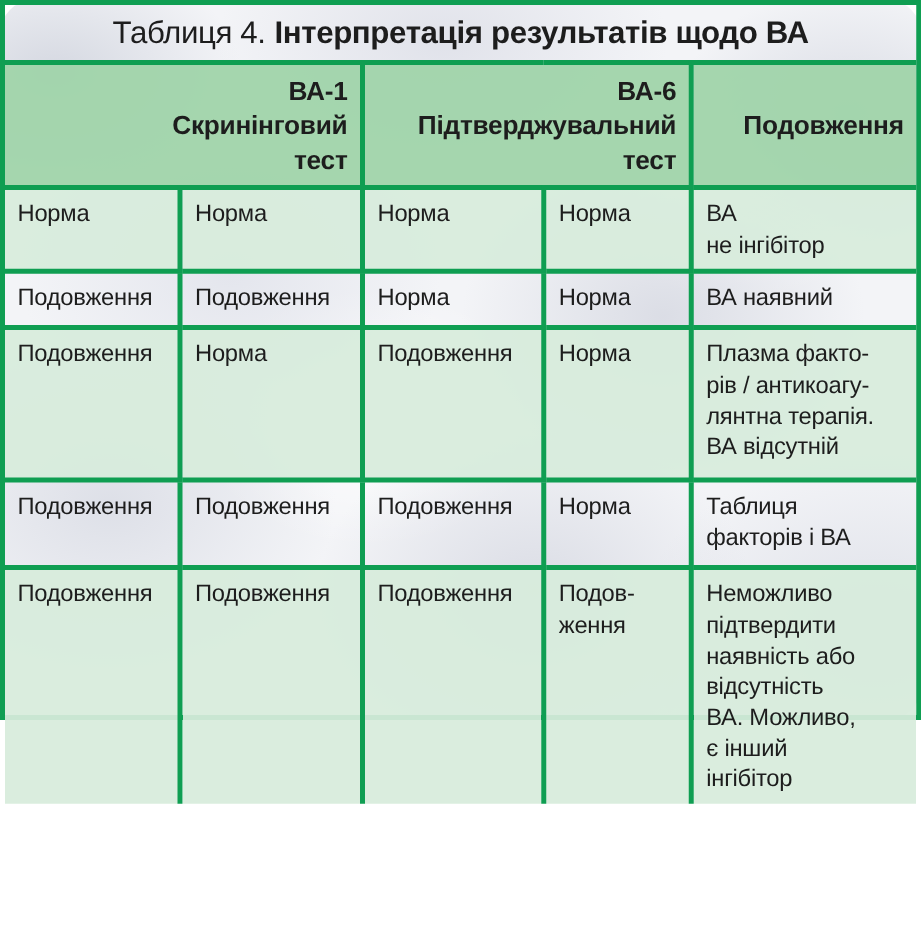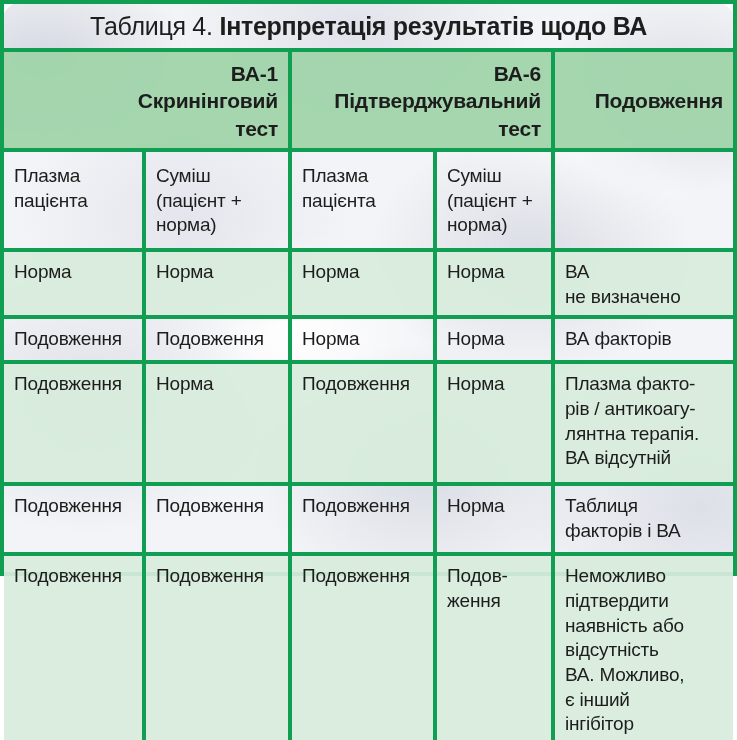--- a/index.html
+++ b/index.html
@@ -83,47 +83,34 @@
         </tr>
         <tr class="group-row" style="height:90px">
           <td colspan="2">ВА-1
 Скринінговий
 тест</td>
           <td colspan="2">ВА-6
 Підтверджувальний
 тест</td>
           <td>Подовження</td>
         </tr>
-        <tr class="sub-row" style="height:100px">
-          <td>Плазма
-пацієнта</td>
-          <td>Суміш
-(пацієнт +
-норма)</td>
-          <td>Плазма
-пацієнта</td>
-          <td>Суміш
-(пацієнт +
-норма)</td>
-          <td></td>
-        </tr>
         <tr class="row-green" style="height:64px">
           <td>Норма</td>
           <td>Норма</td>
           <td>Норма</td>
           <td>Норма</td>
           <td>ВА
-не визначено</td>
+не інгібітор</td>
         </tr>
         <tr class="row-white" style="height:45px">
           <td>Подовження</td>
           <td>Подовження</td>
           <td>Норма</td>
           <td>Норма</td>
-          <td>ВА факторів</td>
+          <td>ВА наявний</td>
         </tr>
         <tr class="row-green" style="height:122px">
           <td>Подовження</td>
           <td>Норма</td>
           <td>Подовження</td>
           <td>Норма</td>
           <td>Плазма факто-
 рів / антикоагу-
 лянтна терапія.
 ВА відсутній</td>

